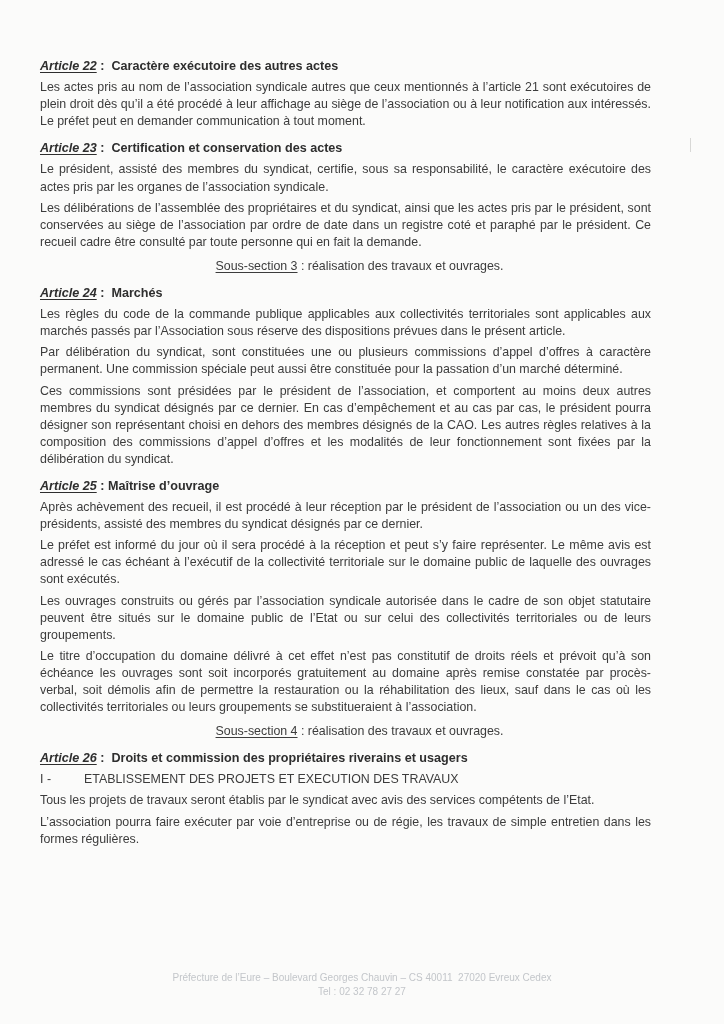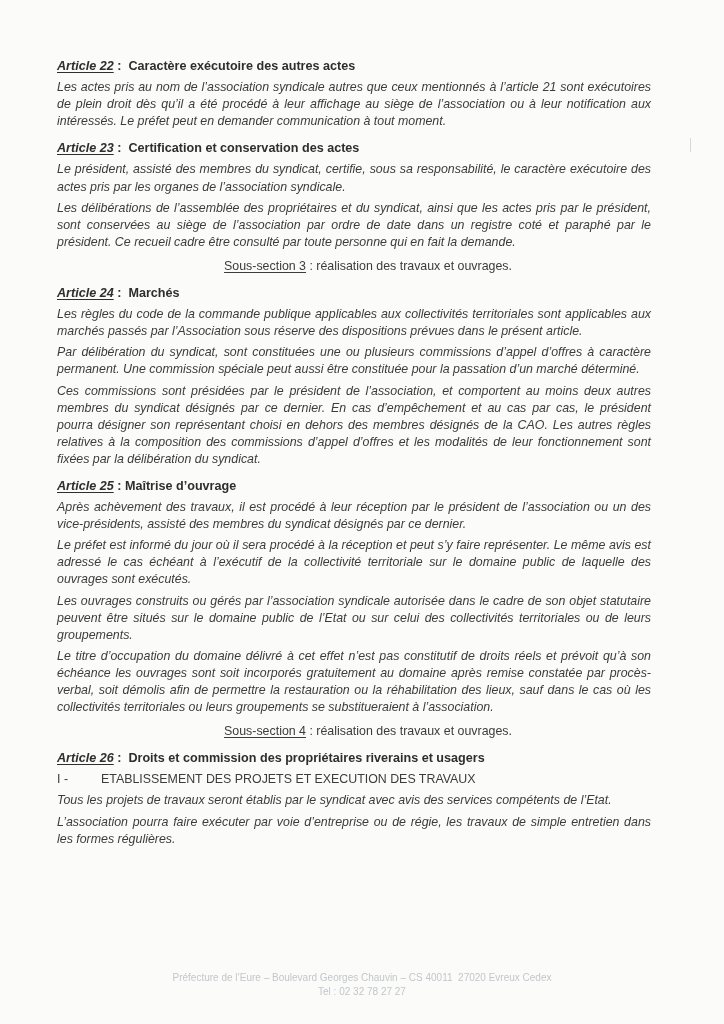--- a/index.html
+++ b/index.html
@@ -10,29 +10,28 @@
     font-family: "Liberation Sans", "DejaVu Sans", sans-serif;
     color: #3a3a3a;
     position: relative;
     overflow: hidden;
   }
   .page {
     position: relative;
     width: 724px;
     height: 1024px;
     box-sizing: border-box;
-    padding: 48px 57px 0 57px;
+    padding: 48px 57px 0 40px;
   }
   .para {
     font-size: 12.4px;
     line-height: 17.1px;
     text-align: justify;
     margin: 0 16px 4px 0;
     color: #3c3c3c;
-    font-style: italic;
   }
   .heading {
     font-size: 12.6px;
     line-height: 17.1px;
     font-weight: 700;
     color: #2e2e2e;
     margin: 10px 0 4px 0;
   }
   .alabel {
     font-style: italic;
@@ -90,21 +89,21 @@
   <p class="para">Les délibérations de l’assemblée des propriétaires et du syndicat, ainsi que les actes pris par le président, sont conservées au siège de l’association par ordre de date dans un registre coté et paraphé par le président. Ce recueil cadre être consulté par toute personne qui en fait la demande.</p>
 
   <div class="subsection"><span class="ss-label">Sous-section 3</span><span class="ss-rest"> : réalisation des travaux et ouvrages.</span></div>
 
   <div class="heading"><span class="alabel">Article 24</span><span class="sep"> :  </span><span class="atitle">Marchés</span></div>
   <p class="para">Les règles du code de la commande publique applicables aux collectivités territoriales sont applicables aux marchés passés par l’Association sous réserve des dispositions prévues dans le présent article.</p>
   <p class="para">Par délibération du syndicat, sont constituées une ou plusieurs commissions d’appel d’offres à caractère permanent. Une commission spéciale peut aussi être constituée pour la passation d’un marché déterminé.</p>
   <p class="para">Ces commissions sont présidées par le président de l’association, et comportent au moins deux autres membres du syndicat désignés par ce dernier. En cas d’empêchement et au cas par cas, le président pourra désigner son représentant  choisi en dehors des membres désignés de la CAO. Les autres règles relatives à la composition des commissions d’appel d’offres et les modalités de leur fonctionnement sont fixées par la délibération du syndicat.</p>
 
   <div class="heading"><span class="alabel">Article 25</span><span class="sep"> : </span><span class="atitle">Maîtrise d’ouvrage</span></div>
-  <p class="para">Après achèvement des travaux, il est procédé à leur réception par le président de l’association ou un des vice-présidents, assisté des membres du syndicat désignés par ce dernier.</p>
+  <p class="para">Après achèvement des recueil, il est procédé à leur réception par le président de l’association ou un des vice-présidents, assisté des membres du syndicat désignés par ce dernier.</p>
   <p class="para">Le préfet est informé du jour où il sera procédé à la réception et peut s’y faire représenter. Le même avis est adressé le cas échéant à l’exécutif de la collectivité territoriale sur le domaine public de laquelle des ouvrages sont exécutés.</p>
   <p class="para">Les ouvrages construits ou gérés par l’association syndicale autorisée dans le cadre de son objet statutaire peuvent être situés sur le domaine public de l’Etat ou sur celui des collectivités territoriales ou de leurs groupements.</p>
   <p class="para">Le titre d’occupation du domaine délivré à cet effet n’est pas constitutif de droits réels et prévoit qu’à son échéance les ouvrages sont soit incorporés gratuitement au domaine après remise constatée par procès-verbal, soit démolis afin de permettre la restauration ou la réhabilitation des lieux, sauf dans le cas où les collectivités territoriales ou leurs groupements se substitueraient à l’association.</p>
 
   <div class="subsection"><span class="ss-label">Sous-section 4</span><span class="ss-rest"> : réalisation des travaux et ouvrages.</span></div>
 
   <div class="heading"><span class="alabel">Article 26</span><span class="sep"> :  </span><span class="atitle">Droits et commission des propriétaires riverains et usagers</span></div>
   <div class="roman-item"><span class="roman-num">I -</span><span class="roman-text">ETABLISSEMENT DES PROJETS ET EXECUTION DES TRAVAUX</span></div>
   <p class="para">Tous les projets de travaux seront établis par le syndicat avec avis des services compétents de l’Etat.</p>
   <p class="para">L’association pourra faire exécuter par voie d’entreprise ou de régie, les travaux de simple entretien dans les formes régulières.</p>

